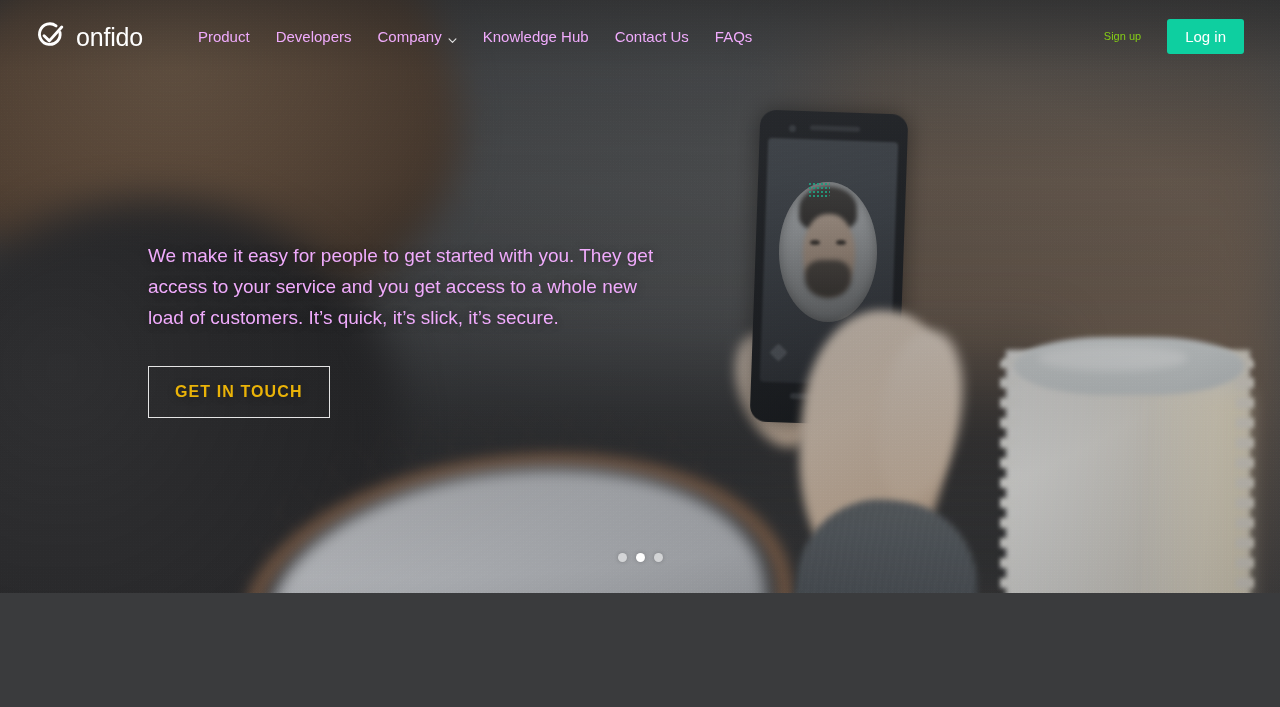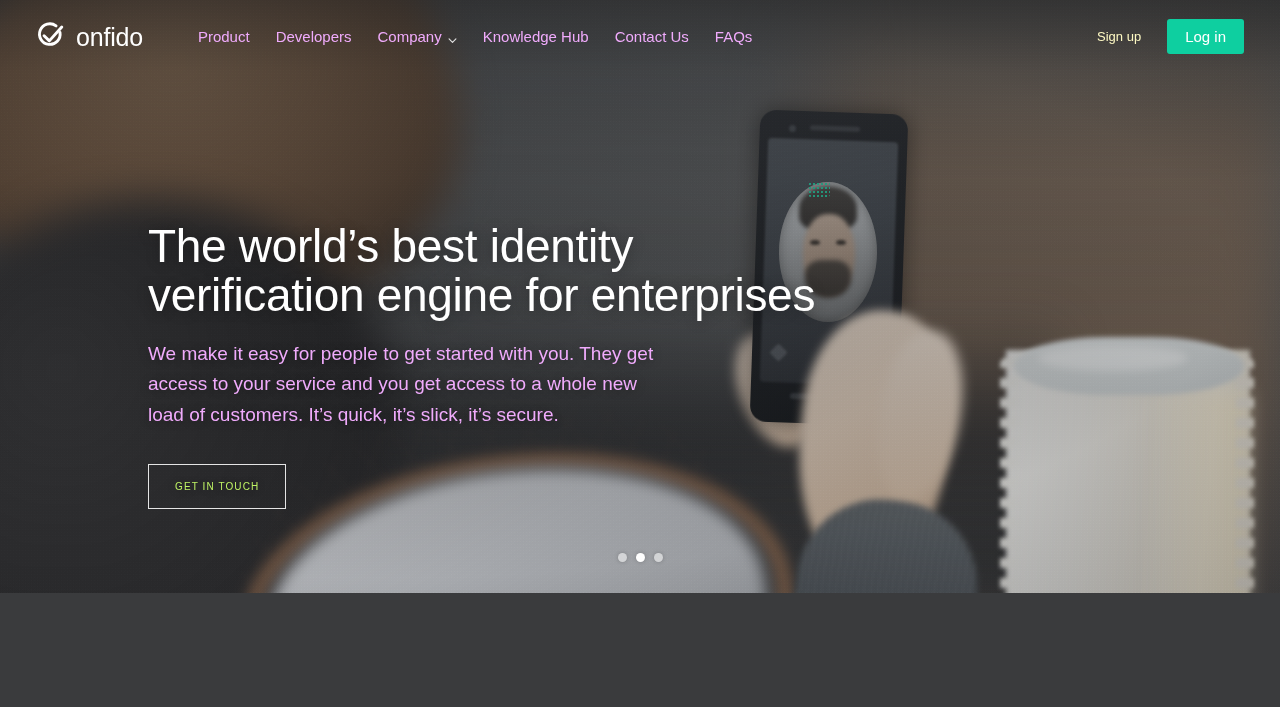--- a/index.html
+++ b/index.html
@@ -304,21 +304,21 @@
     color:#f0abfc; font-size:15px; line-height:1;
     padding:10px 13px; cursor:pointer;
     display:flex; align-items:center; gap:6px;
     white-space:nowrap;
   }
   .caret { width:9px; height:9px; display:inline-block; opacity:.9; }
 
   .spacer { flex:1; }
 
   .signup {
-    color:#fef9c3; font-size:13px; line-height:1;
+    color:#84cc16; font-size:11px; line-height:1;
     padding:10px 14px; margin-right:12px; cursor:pointer; white-space:nowrap;
   }
   .login-btn {
     background:#0ecfa0; color:#fff;
     font-size:15px; line-height:1;
     padding:10px 18px; border:none; border-radius:3px;
     cursor:pointer; white-space:nowrap;
     font-family:"Liberation Sans", sans-serif;
   }
 
@@ -343,24 +343,24 @@
     margin-top:19px;
     max-width:527px;
     text-shadow:0 1px 10px rgba(0,0,0,.35);
   }
   .cta {
     display:inline-block;
     margin-top:33px;
     padding:16px 26px;
     border:1px solid rgba(255,255,255,.88);
     background:transparent;
-    color:#bef264;
-    font-size:10px;
+    color:#eab308;
+    font-size:16px;
     letter-spacing:1.1px;
-    font-weight:400;
+    font-weight:700;
     cursor:pointer;
     font-family:"Liberation Sans", sans-serif;
     text-shadow:0 1px 8px rgba(0,0,0,.3);
   }
 
   
   .dots {
     position:absolute; left:0; right:0; bottom:31px;
     display:flex; justify-content:center; gap:9px;
     z-index:18;
@@ -465,21 +465,20 @@
       </div>
     </nav>
 
     <div class="spacer"></div>
 
     <a class="signup">Sign up</a>
     <button class="login-btn">Log in</button>
   </header>
 
   <div class="hero-copy">
-    <h1 class="hero-title">The world’s best identity verification engine for enterprises</h1>
     <p class="hero-sub">We make it easy for people to get started with you. They get access to your service and you get access to a whole new load of customers. It’s quick, it’s slick, it’s secure.</p>
     <button class="cta">GET IN TOUCH</button>
   </div>
 
   <div class="dots">
     <span class="dot"></span>
     <span class="dot active"></span>
     <span class="dot"></span>
   </div>
 

